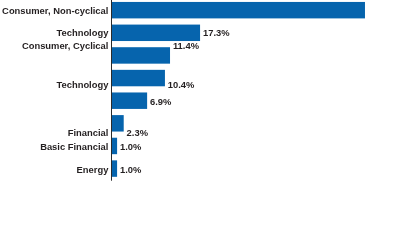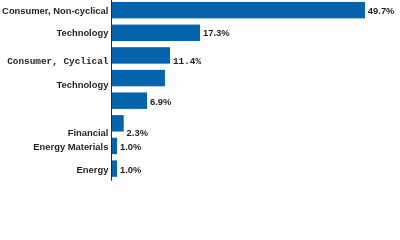--- a/index.html
+++ b/index.html
@@ -71,48 +71,48 @@
     <rect class="barrect" x="112" y="47.21" width="58.026" height="16.45" fill="#0664ad"></rect>
     <rect class="barrect" x="112" y="69.84" width="52.936" height="16.45" fill="#0664ad"></rect>
     <rect class="barrect" x="112" y="92.47" width="35.121" height="16.45" fill="#0664ad"></rect>
     <rect class="barrect" x="112" y="115.1" width="11.706999999999999" height="16.45" fill="#0664ad"></rect>
     <rect class="barrect" x="112" y="137.73" width="5.09" height="16.45" fill="#0664ad"></rect>
     <rect class="barrect" x="112" y="160.35999999999999" width="5.09" height="16.45" fill="#0664ad"></rect>
   </svg>
 
   <div class="row" style="top: 2.7px;">
     <div class="cat">Consumer, Non-cyclical</div>
-    <div class="val" style="left: 367.873px;">49.7%</div>
   </div>
 
   <div class="row" style="top: 25.46px;">
     <div class="cat">Technology</div>
     <div class="val" style="left: 202.957px;">17.3%</div>
   </div>
 
-  <div class="row" style="top: 54px; font-family: Liberation Mono, monospace;">
+  <div class="row" style="top: 38px;">
     <div class="cat">Consumer, Cyclical</div>
     <div class="val" style="left: 172.926px;">11.4%</div>
   </div>
 
   <div class="row" style="top: 77px;">
     <div class="cat">Technology</div>
+    <div class="val" style="left: 167.836px;">10.4%</div>
   </div>
 
   <div class="row" style="top: 93.74px;">
     <div class="val" style="left: 150.021px;">6.9%</div>
   </div>
 
   <div class="row" style="top: 125px;">
     <div class="cat">Financial</div>
     <div class="val" style="left: 126.607px;">2.3%</div>
   </div>
 
   <div class="row" style="top: 139.26px;">
-    <div class="cat">Energy Materials</div>
+    <div class="cat">Basic Financial</div>
     <div class="val" style="left: 119.99px;">1.0%</div>
   </div>
 
   <div class="row" style="top: 162.02px;">
     <div class="cat">Energy</div>
     <div class="val" style="left: 119.99px;">1.0%</div>
   </div>
 
 </div>
 

